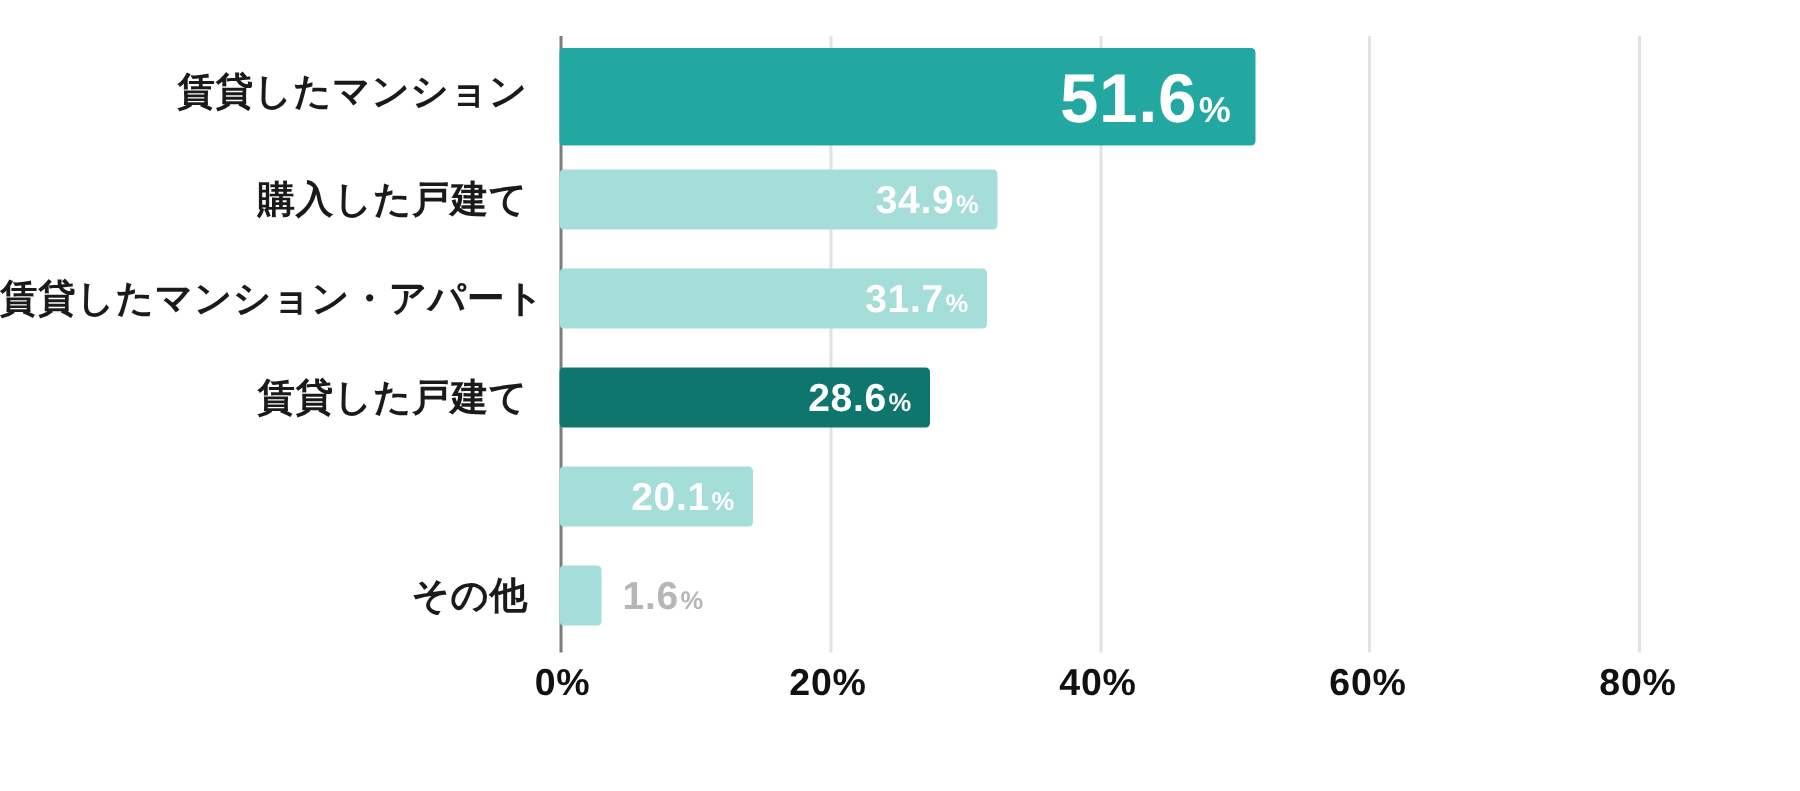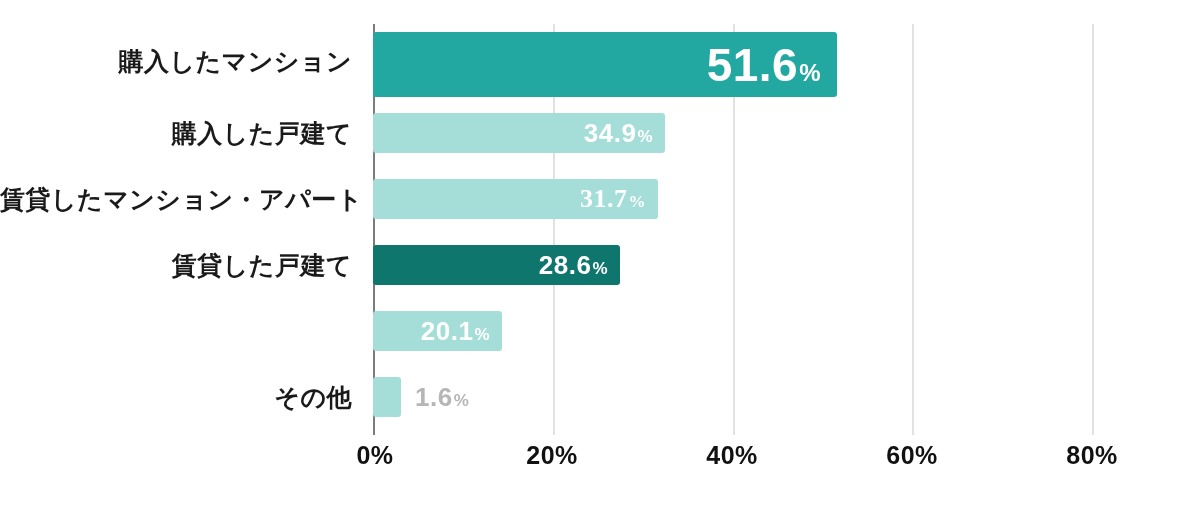--- a/index.html
+++ b/index.html
@@ -153,41 +153,41 @@
     <div class="gridline zero-axis" style="left:0px;"></div>
     <div class="gridline" style="left:179.75px;"></div>
     <div class="gridline" style="left:359.5px;"></div>
     <div class="gridline" style="left:539.25px;"></div>
     <div class="gridline" style="left:719px;"></div>
   </div>
 
   <div class="rows">
 
     <div class="row primary" style="top:28px;">
-      <div class="cat-label">購入したマンション</div>
+      <div class="cat-label">賃貸したマンション</div>
       <div class="bar-wrap">
         <div class="bar" style="width:464px;background:#22a8a0;">
           <span class="val"><span>51.6</span><span class="pct">%</span></span>
         </div>
       </div>
     </div>
 
     <div class="row" style="top:100px;text-decoration:underline;">
       <div class="cat-label">購入した戸建て</div>
       <div class="bar-wrap">
         <div class="bar" style="width:292px;background:#a5ddd9;">
           <span class="val"><span>34.9</span><span class="pct">%</span></span>
         </div>
       </div>
     </div>
 
     <div class="row" style="top:166px;">
       <div class="cat-label">賃貸したマンション・アパート</div>
       <div class="bar-wrap">
-        <div class="bar" style="width:285px;background:#a5ddd9;font-family:Liberation Serif, serif;">
+        <div class="bar" style="width:285px;background:#a5ddd9;">
           <span class="val"><span>31.7</span><span class="pct">%</span></span>
         </div>
       </div>
     </div>
 
     <div class="row" style="top:232px;">
       <div class="cat-label">賃貸した戸建て</div>
       <div class="bar-wrap">
         <div class="bar" style="width:247px;background:#0f766e;">
           <span class="val"><span>28.6</span><span class="pct">%</span></span>

